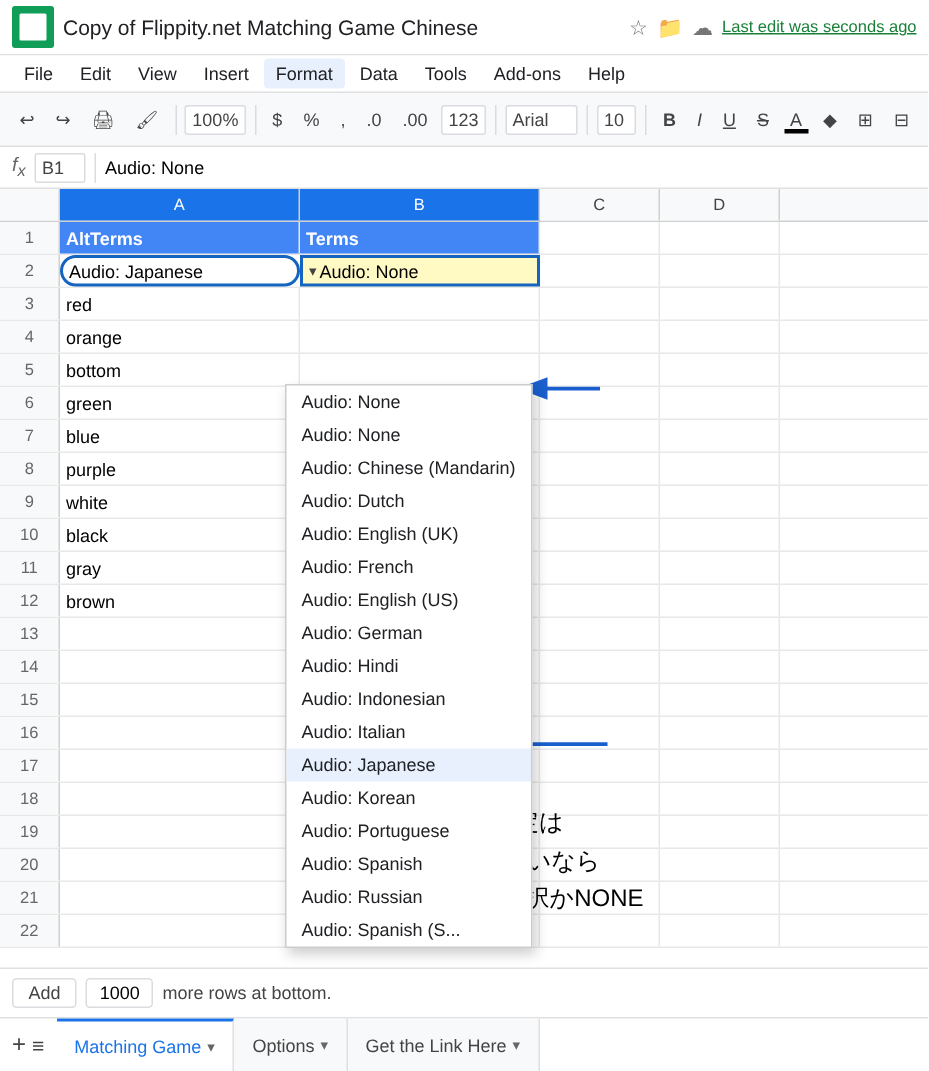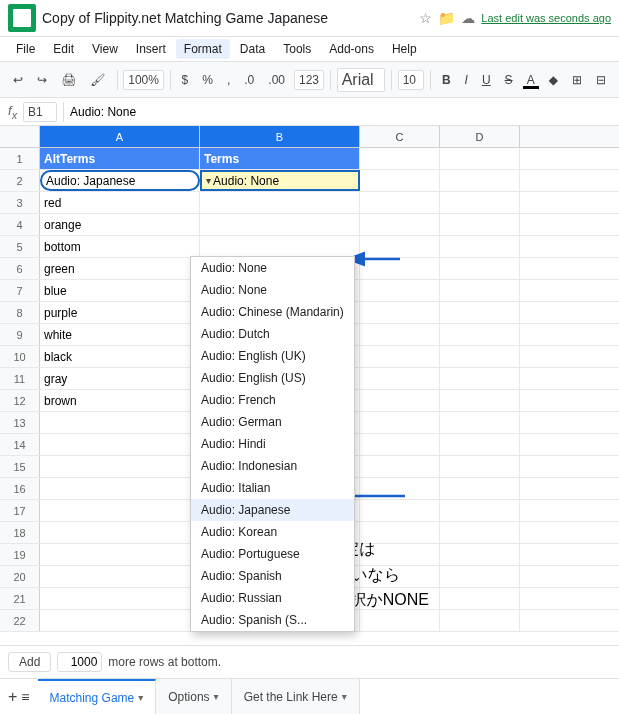--- a/index.html
+++ b/index.html
@@ -16,21 +16,21 @@
     
     #menu-bar { display: flex; align-items: center; padding: 2px 8px; background: #fff; border-bottom: 1px solid #e0e0e0; gap: 2px; }
     .menu-item { padding: 3px 8px; font-size: 12px; color: #202124; cursor: pointer; border-radius: 3px; }
     .menu-item.active { background: #e8f0fe; }
 
     
     #toolbar { display: flex; align-items: center; padding: 3px 8px; background: #f8f9fa; border-bottom: 1px solid #e0e0e0; gap: 4px; height: 36px; }
     .tb-btn { padding: 2px 5px; font-size: 12px; color: #444; cursor: pointer; border-radius: 2px; border: none; background: transparent; }
     .tb-sep { width: 1px; height: 20px; background: #dadce0; margin: 0 2px; }
     .tb-zoom { font-size: 12px; color: #444; padding: 2px 4px; border: 1px solid #dadce0; border-radius: 2px; background: #fff; }
-    .tb-font { font-size: 16px; color: #444; padding: 2px 4px; border: 1px solid #dadce0; border-radius: 2px; background: #fff; width: 70px; }
+    .tb-font { font-size: 12px; color: #444; padding: 2px 4px; border: 1px solid #dadce0; border-radius: 2px; background: #fff; width: 70px; }
     .tb-size { font-size: 12px; color: #444; padding: 2px 4px; border: 1px solid #dadce0; border-radius: 2px; background: #fff; width: 36px; }
     .tb-bold { font-weight: bold; }
     .tb-italic { font-style: italic; }
     .tb-underline { text-decoration: underline; }
     .tb-strike { text-decoration: line-through; }
     .tb-color { position: relative; font-size: 12px; }
     .color-bar { position: absolute; bottom: 0; left: 1px; right: 1px; height: 3px; background: #000; }
 
     
     #formula-bar { display: flex; align-items: center; padding: 3px 8px; background: #fff; border-bottom: 1px solid #e0e0e0; height: 28px; gap: 6px; }
@@ -83,21 +83,21 @@
 
     .svg-arrow { position: absolute; }
   </style>
 </head>
 <body>
 
 <div id="top-bar">
   <div id="app-icon">
     <div id="app-icon-inner"></div>
   </div>
-  <span id="doc-title">Copy of Flippity.net Matching Game Japanese</span>
+  <span id="doc-title">Copy of Flippity.net Matching Game Chinese</span>
   <span id="star-icon">☆</span>
   <span id="folder-icon">📁</span>
   <span id="cloud-icon">☁</span>
   <span id="last-edit">Last edit was seconds ago</span>
 </div>
 
 <div id="menu-bar">
   <span class="menu-item">File</span>
   <span class="menu-item">Edit</span>
   <span class="menu-item">View</span>
@@ -320,22 +320,22 @@
         <div class="sheet-cell cell-c"></div>
         <div class="sheet-cell cell-d"></div>
       </div>
 
     <div id="dropdown-overlay">
       <div class="dropdown-item">Audio: None</div>
       <div class="dropdown-item">Audio: None</div>
       <div class="dropdown-item">Audio: Chinese (Mandarin)</div>
       <div class="dropdown-item">Audio: Dutch</div>
       <div class="dropdown-item">Audio: English (UK)</div>
+      <div class="dropdown-item">Audio: French</div>
       <div class="dropdown-item">Audio: English (US)</div>
-      <div class="dropdown-item">Audio: French</div>
       <div class="dropdown-item">Audio: German</div>
       <div class="dropdown-item">Audio: Hindi</div>
       <div class="dropdown-item">Audio: Indonesian</div>
       <div class="dropdown-item">Audio: Italian</div>
       <div class="dropdown-item highlighted">Audio: Japanese</div>
       <div class="dropdown-item">Audio: Korean</div>
       <div class="dropdown-item">Audio: Portuguese</div>
       <div class="dropdown-item">Audio: Spanish</div>
       <div class="dropdown-item">Audio: Russian</div>
       <div class="dropdown-item">Audio: Spanish (S...</div>
@@ -363,21 +363,21 @@
       <span>Audioの設定は</span><br>
       <span>音を出したいなら</span><br>
       <span>日本語を選択かNONE</span>
     </div>
 
   </div>
 </div>
 
 <div id="add-row-bar" style="display:flex; align-items:center; padding:6px 8px; background:#fff; border-top:1px solid #e0e0e0; position:absolute; bottom:36px; left:0; right:0;">
   <button id="add-row-btn" style="border:1px solid #dadce0; border-radius:3px; padding:2px 10px; font-size:12px; cursor:pointer; background:#fff; color:#444; margin-right:6px;">Add</button>
-  <input type="text" style="width: 45px; border: 1px solid rgb(218, 220, 224); border-radius: 3px; padding: 2px 4px; font-size: 12px; text-align: right;" value="1000">
+  <input type="text" style="width: 45px; border: 1px solid rgb(218, 220, 224); border-radius: 3px; padding: 2px 4px; font-size: 12px; text-align: center;" value="1000">
   <span style="margin-left:6px; font-size:12px; color:#444;">more rows at bottom.</span>
 </div>
 
 <div id="bottom-bar">
   <div id="add-sheet-btn">
     <span style="font-size:16px; margin-right:4px;">+</span>
     <span style="font-size:14px;">≡</span>
   </div>
   <div id="sheet-tabs">
     <div class="sheet-tab active">

